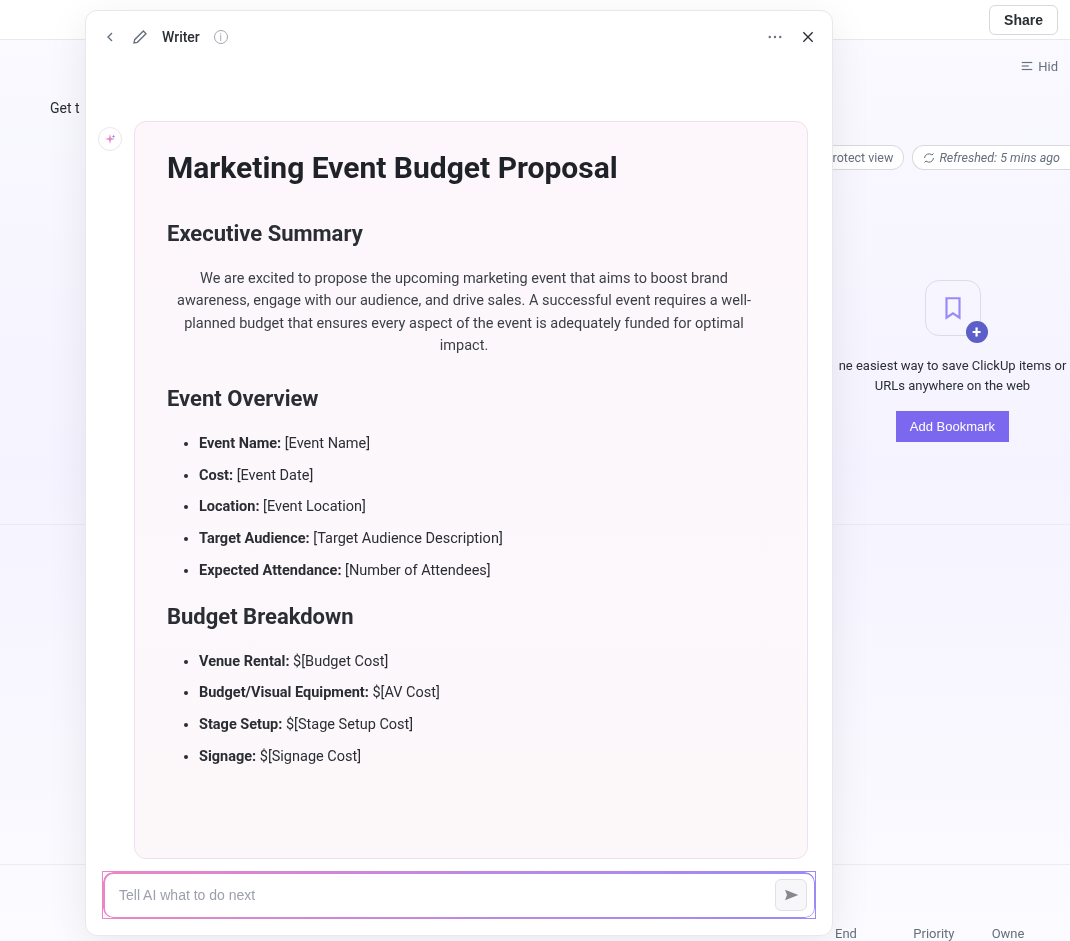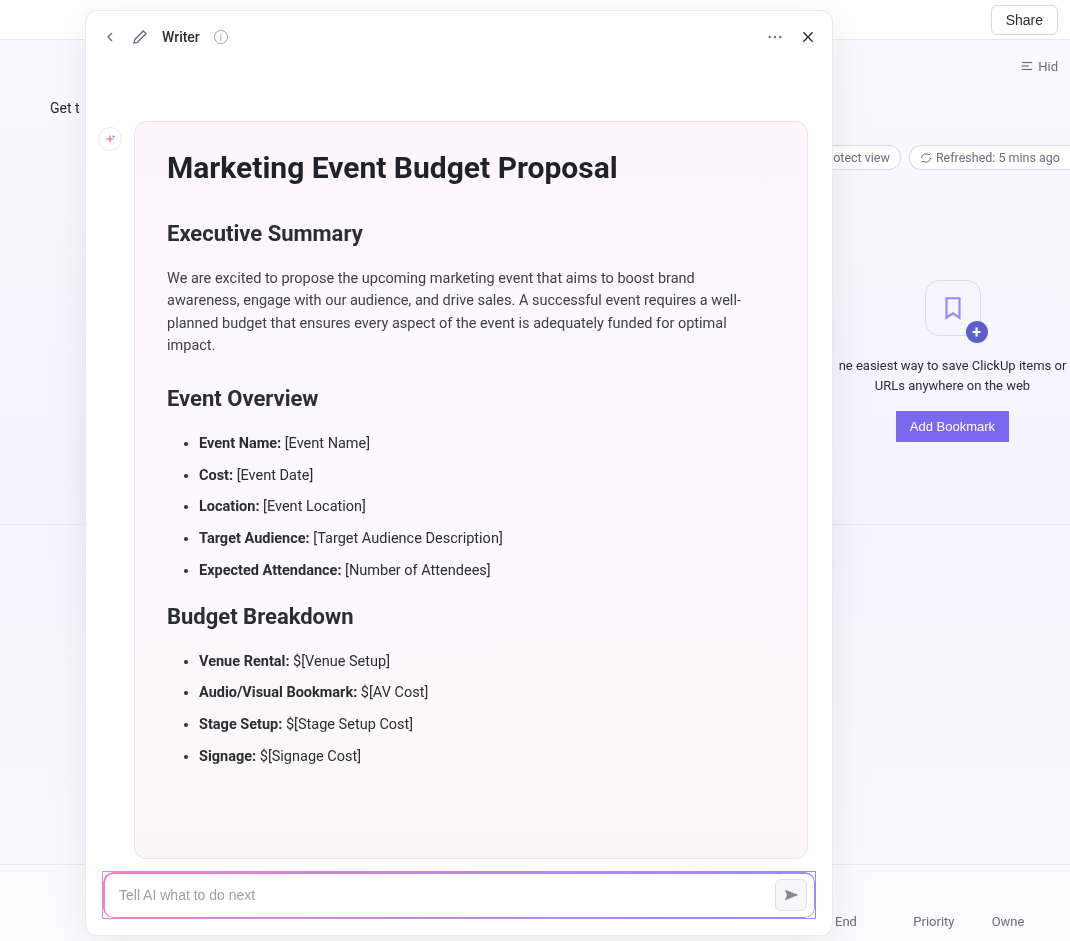--- a/index.html
+++ b/index.html
@@ -23,20 +23,21 @@
   padding-right: 12px;
 }
 .share-btn {
   border: 1px solid #d8d8de;
   background: #fff;
   border-radius: 6px;
   padding: 6px 14px;
   font-size: 14px;
   color: #2a2e34;
   cursor: pointer;
+  font-weight: bold;
 }
 .bg-toolbar2 {
   position: absolute;
   top: 56px; left: 0; right: 0;
   height: 20px;
   display: flex;
   justify-content: flex-end;
   padding-right: 12px;
   font-size: 13px;
   color: #656f7d;
@@ -111,21 +112,21 @@
   background: #7b68ee;
   color: #fff;
   border: none;
   border-radius: 0;
   padding: 8px 14px;
   font-size: 13px;
   cursor: pointer;
 }
 .bg-columns {
   position: absolute;
-  bottom: 12px; left: 835px; right: 0;
+  bottom: 0; left: 835px; right: 0;
   display: flex;
   font-size: 13px;
   color: #656f7d;
 }
 .bg-columns div { width: 100px; }
 
 
 .modal {
   position: absolute;
   top: 10px; left: 85px;
@@ -211,20 +212,21 @@
   font-weight: 700;
   color: #2a2e34;
   margin-top: 20px;
   margin-bottom: 16px;
 }
 .doc-p {
   font-size: 14.5px;
   color: #3c3f46;
   line-height: 1.55;
   margin-bottom: 28px;
+  text-align: center;
 }
 .doc-list {
   list-style: disc;
   padding-left: 32px;
 }
 .doc-list li {
   font-size: 14.5px;
   color: #2a2e34;
   margin-bottom: 10px;
   line-height: 1.5;
@@ -296,21 +298,21 @@
   </span>
 </div>
 <div class="bg-hint">Get t</div>
 <div class="bg-toolbar3">
   <span class="pill">
     <svg width="12" height="12" viewBox="0 0 24 24" fill="none" stroke="#656f7d" stroke-width="2">
         <path d="M12 2 L20 6 V12 C20 17 16 21 12 22 C8 21 4 17 4 12 V6 Z"></path>
       </svg>
     <span>Protect view</span>
   </span>
-  <span class="pill" style="border-radius:12px 0 0 12px; border-right:none;">
+  <span class="pill" style="border-radius:12px 0 0 12px; border-right:none;font-style:italic;">
     <svg width="12" height="12" viewBox="0 0 24 24" fill="none" stroke="#656f7d" stroke-width="2">
         <path d="M3 12 A9 9 0 0 1 18 6 L21 3 M21 12 A9 9 0 0 1 6 18 L3 21"></path>
       </svg>
     <span>Refreshed: 5 mins ago</span>
   </span>
 </div>
 
 <div class="bg-bookmark">
   <div class="bookmark-card">
     <div class="bookmark-iconwrap">
@@ -378,22 +380,22 @@
       <h2 class="doc-h2">Event Overview</h2>
       <ul class="doc-list">
         <li><strong>Event Name:</strong><span> [Event Name]</span></li>
         <li><strong>Cost:</strong><span> [Event Date]</span></li>
         <li><strong>Location:</strong><span> [Event Location]</span></li>
         <li><strong>Target Audience:</strong><span> [Target Audience Description]</span></li>
         <li><strong>Expected Attendance:</strong><span> [Number of Attendees]</span></li>
       </ul>
       <h2 class="doc-h2">Budget Breakdown</h2>
       <ul class="doc-list">
-        <li><strong>Venue Rental:</strong><span> $[Venue Setup]</span></li>
-        <li><strong>Audio/Visual Bookmark:</strong><span> $[AV Cost]</span></li>
+        <li><strong>Venue Rental:</strong><span> $[Budget Cost]</span></li>
+        <li><strong>Budget/Visual Equipment:</strong><span> $[AV Cost]</span></li>
         <li><strong>Stage Setup:</strong><span> $[Stage Setup Cost]</span></li>
         <li><strong>Signage:</strong><span> $[Signage Cost]</span></li>
       </ul>
     </div>
   </div>
 
   <div class="modal-footer">
     <div class="prompt-box">
       <input class="prompt-input" type="text" placeholder="Tell AI what to do next" style="">
       <div class="send-btn">

